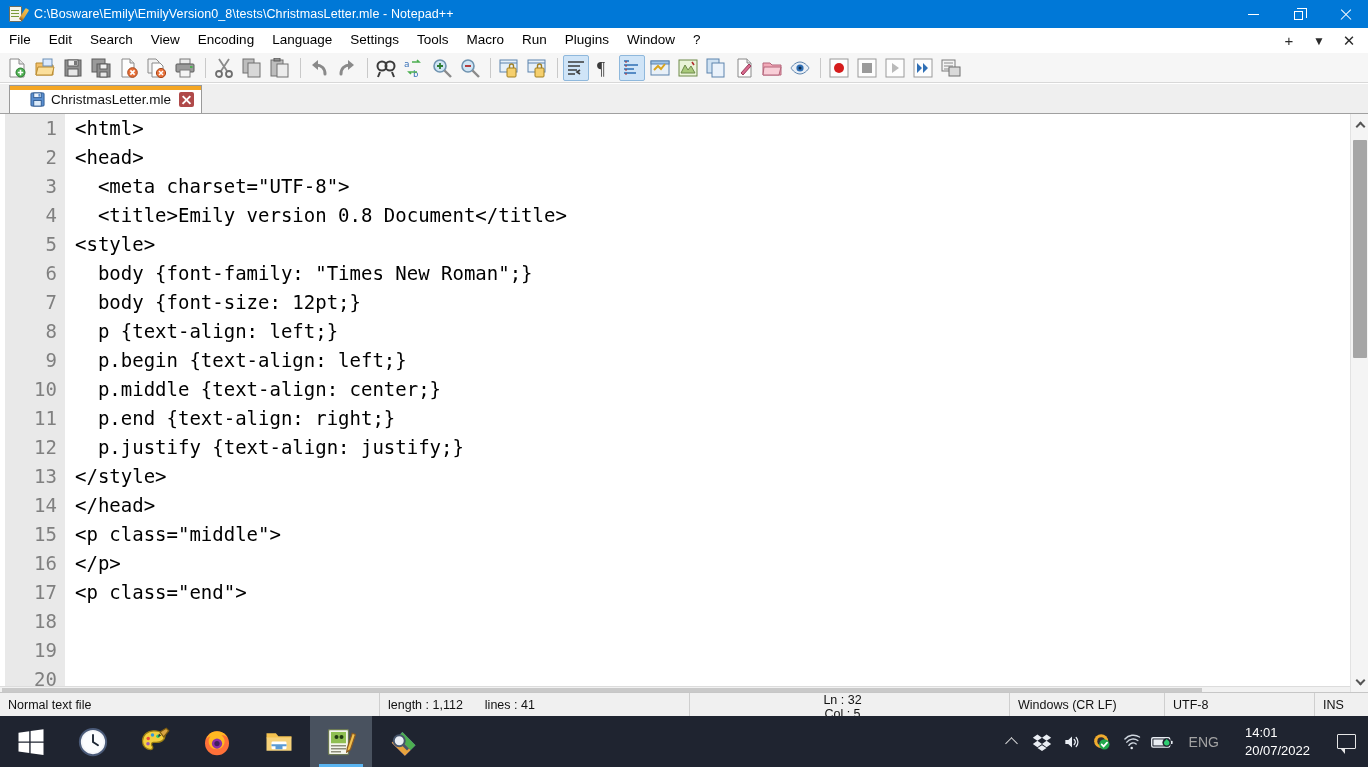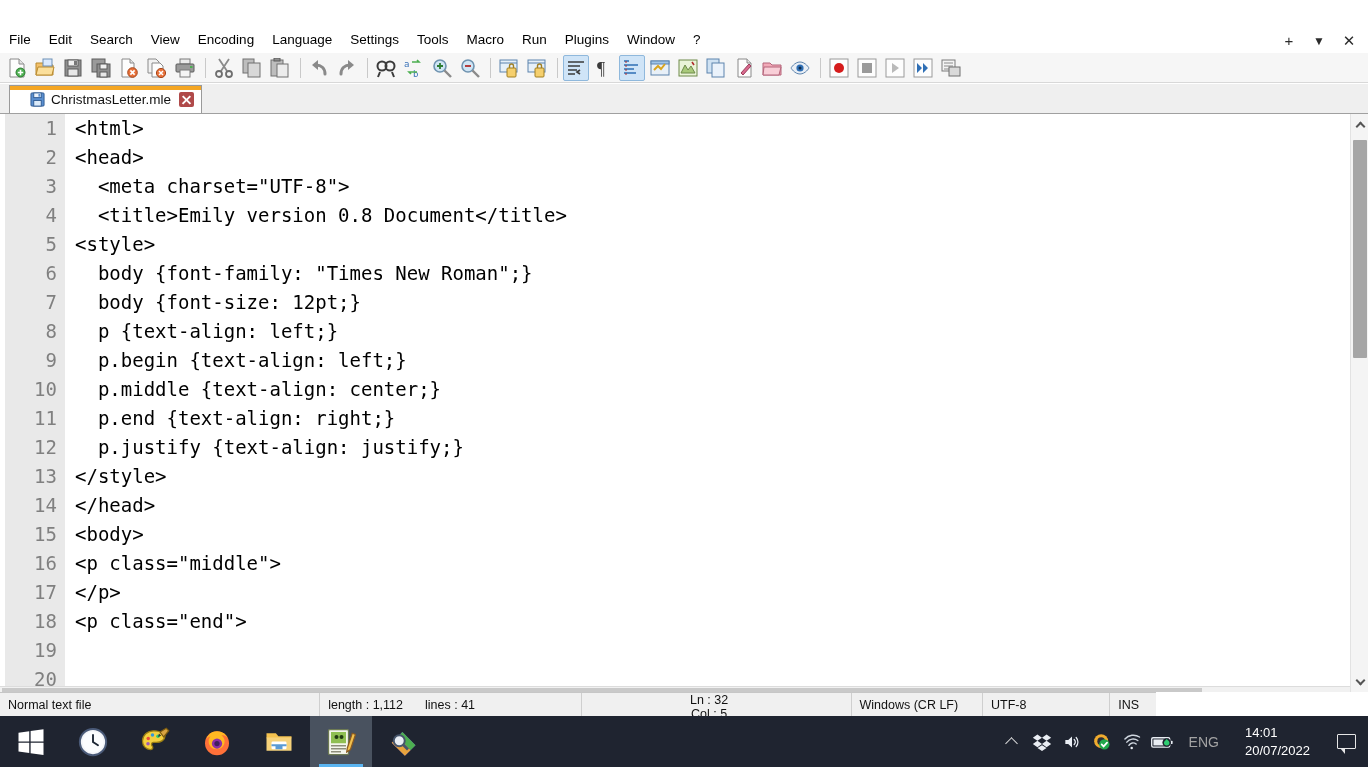--- a/index.html
+++ b/index.html
@@ -162,21 +162,21 @@
     position: absolute; left: 0; bottom: 0; width: 1350px; height: 6px;
     background: #f1f1f1; border-top: 1px solid #dcdcdc;
   }
   .hs-thumb {
     position: absolute; left: 2px; top: 1px; width: 1200px; height: 4px;
     background: #c9c9c9;
   }
 
   
   .statusbar {
-    position: absolute; top: 692px; left: 0; width: 1156px; height: 24px;
+    position: absolute; top: 692px; left: 0; width: 1368px; height: 24px;
     background: #f0f0f0; border-top: 1px solid #c6c6c6;
     display: flex; align-items: center;
     font-size: 12.5px; color: #111;
   }
   .sb-cell {
     height: 24px; display: flex; align-items: center; padding-left: 8px;
     border-right: 1px solid #cfcfcf; white-space: nowrap; overflow: hidden;
   }
   .sb-sub { margin-right: 22px; }
 
@@ -220,20 +220,41 @@
     border-left: 5px solid transparent; border-right: 0 solid transparent;
     border-top: 6px solid #e6e6e6;
   }
   .tray-chev { width: 9px; height: 9px; border-left: 1.8px solid #dcdcdc; border-top: 1.8px solid #dcdcdc; transform: rotate(45deg); margin-top: 4px;}
 </style>
 </head>
 <body>
 
 <div id="app">
 
+  <div class="titlebar">
+    <div class="title-icon">
+      <div class="ti-page"></div>
+      <div class="ti-line" style="top:5px;"></div>
+      <div class="ti-line" style="top:8px;"></div>
+      <div class="ti-line" style="top:11px;"></div>
+      <div class="ti-pencil"></div>
+    </div>
+    <div class="title-text">C:\Bosware\Emily\EmilyVersion0_8\tests\ChristmasLetter.mle - Notepad++</div>
+    <div class="win-ctrls">
+      <div class="win-btn">
+          <div class="gl-min"></div>
+        </div>
+      <div class="win-btn">
+          <div class="gl-restore"></div>
+        </div>
+      <div class="win-btn wb-close">
+          <div class="gl-x"></div>
+        </div>
+    </div>
+  </div>
 
   <div class="menubar">
     <div class="menu-item">File</div>
     <div class="menu-item">Edit</div>
     <div class="menu-item">Search</div>
     <div class="menu-item">View</div>
     <div class="menu-item">Encoding</div>
     <div class="menu-item">Language</div>
     <div class="menu-item">Settings</div>
     <div class="menu-item">Tools</div>
@@ -541,21 +562,20 @@
       <div class="code-line">&lt;style&gt;</div>
       <div class="code-line">  body {font-family: "Times New Roman";}</div>
       <div class="code-line">  body {font-size: 12pt;}</div>
       <div class="code-line">  p {text-align: left;}</div>
       <div class="code-line">  p.begin {text-align: left;}</div>
       <div class="code-line">  p.middle {text-align: center;}</div>
       <div class="code-line">  p.end {text-align: right;}</div>
       <div class="code-line">  p.justify {text-align: justify;}</div>
       <div class="code-line">&lt;/style&gt;</div>
       <div class="code-line">&lt;/head&gt;</div>
-      <div class="code-line">&lt;body&gt;</div>
       <div class="code-line">&lt;p class="middle"&gt;</div>
       <div class="code-line">&lt;/p&gt;</div>
       <div class="code-line">&lt;p class="end"&gt;</div>
     </div>
 
     <div class="vscroll">
       <div class="vs-arrow vs-up">
           <div class="chev chev-up"></div>
         </div>
       <div class="vs-thumb"></div>

